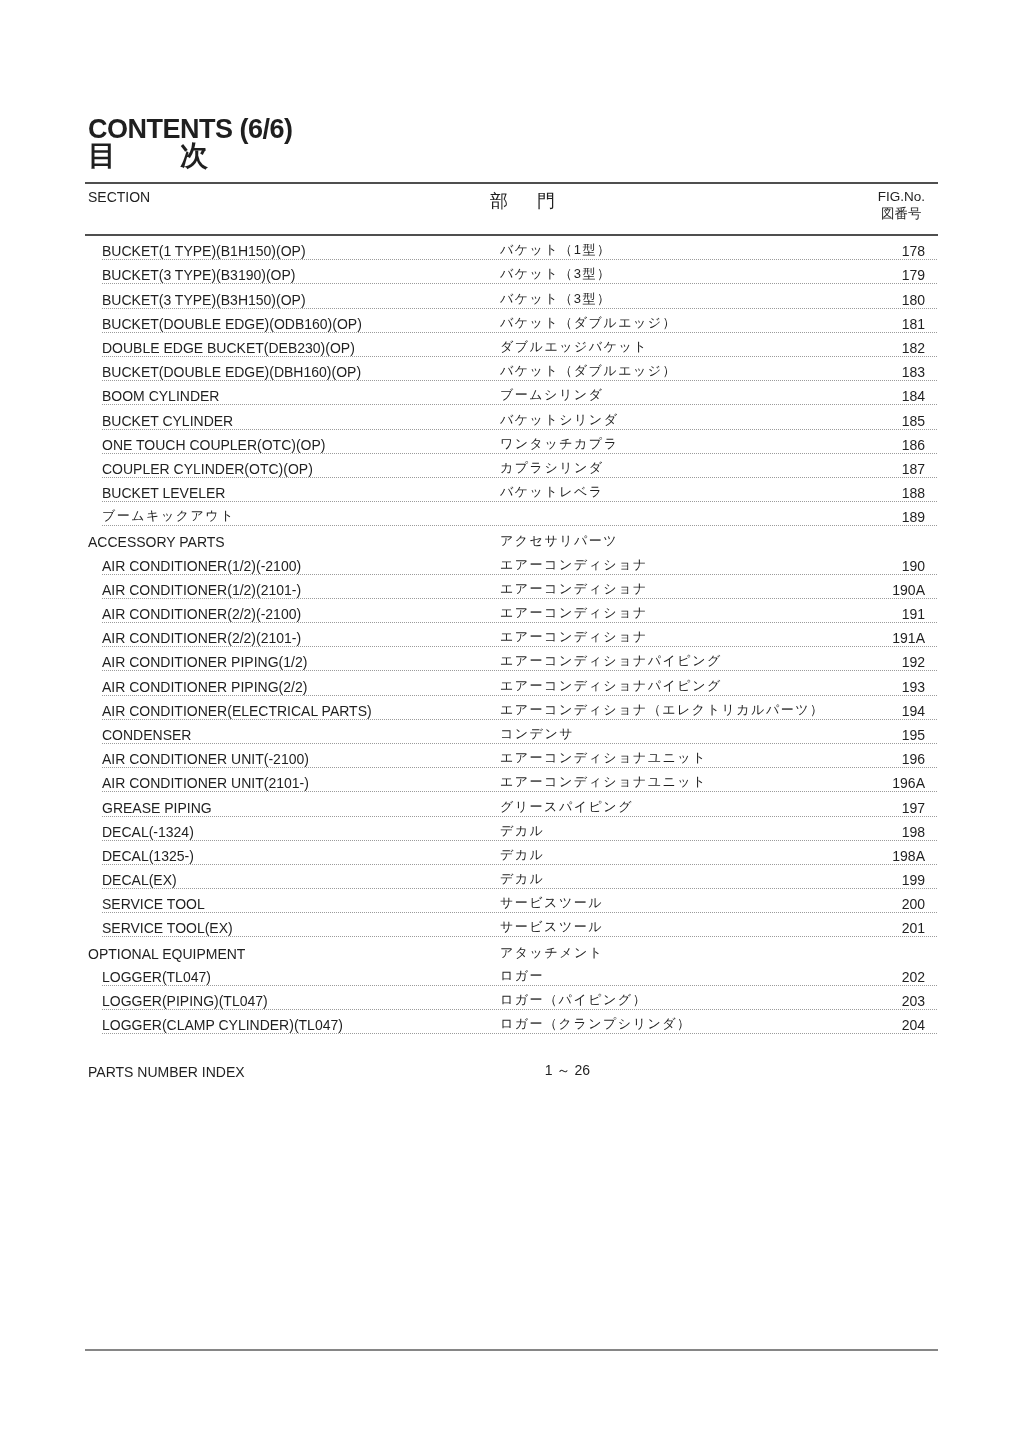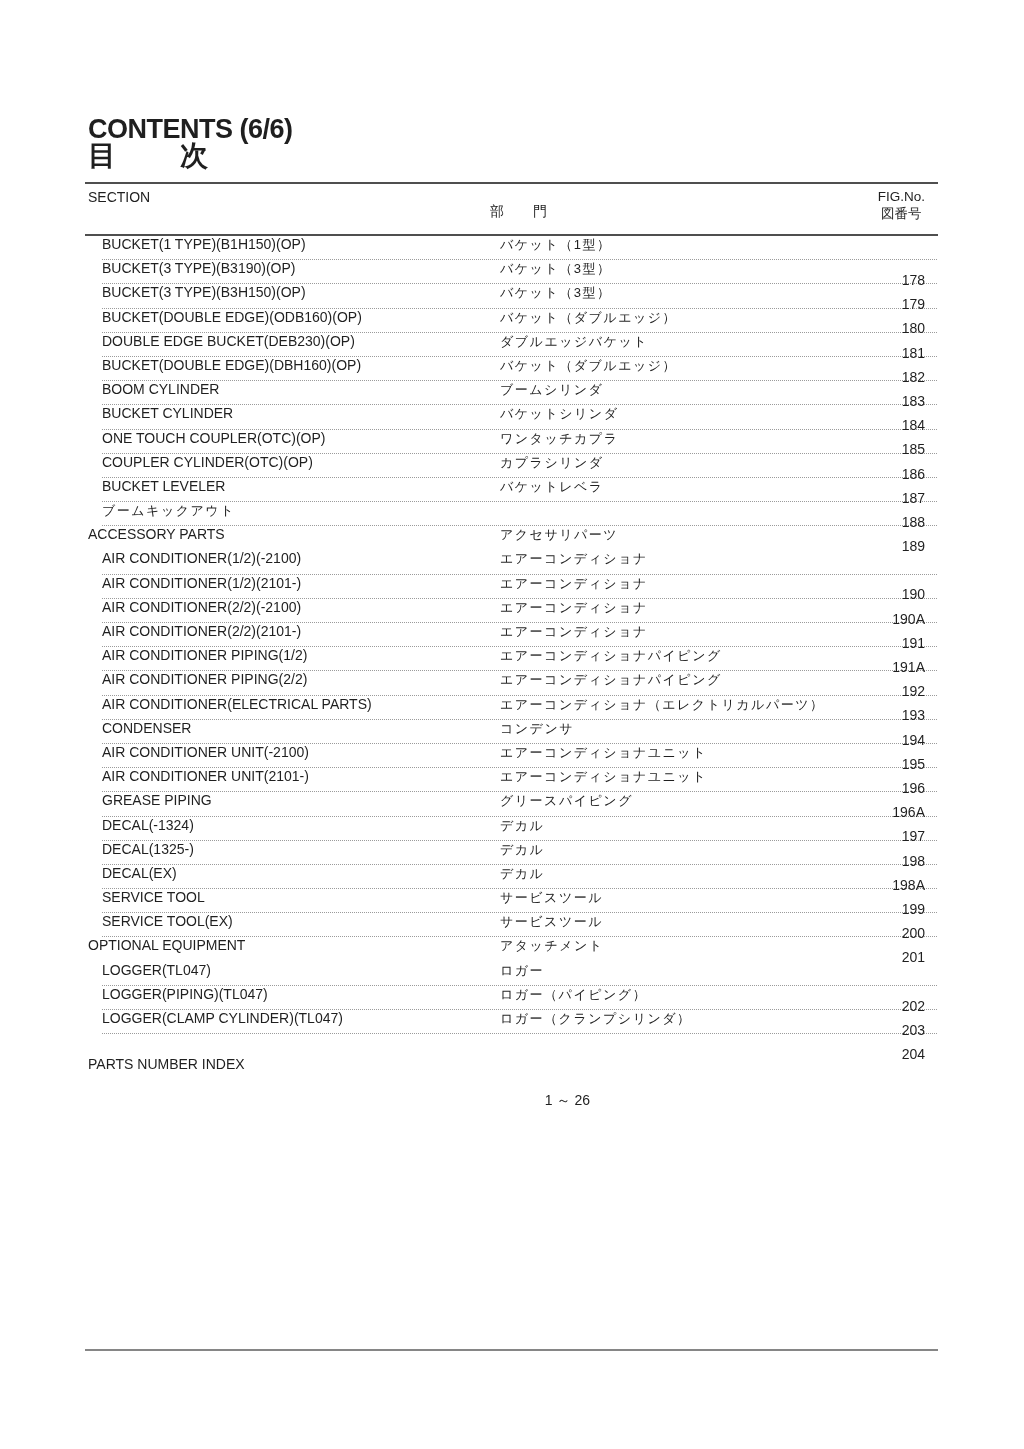--- a/index.html
+++ b/index.html
@@ -63,43 +63,43 @@
   .col-headers { position: absolute; top: 189px; left: 0; width: 100%; }
   .ch-section {
     position: absolute;
     left: 0;
     top: 0;
     font-size: 14px;
   }
   .ch-dept {
     position: absolute;
     left: 402px;
-    top: 14px;
-    font-size: 14px;
+    top: 0;
+    font-size: 18px;
     text-align: right;
   }
   .ch-dept .dept2 { margin-left: 29px; }
   .ch-fig {
     position: absolute;
     right: 12px;
     top: -1px;
     text-align: center;
     font-size: 13.5px;
     line-height: 17px;
   }
 
   .rows {
     position: absolute;
     top: 236px;
     left: 0;
     width: 849px;
   }
   .row {
     display: flex;
-    align-items: flex-start;
+    align-items: flex-end;
     height: 24.2px;
     box-sizing: border-box;
   }
   .item-row {
     margin-left: 14px;
     border-bottom: 1px dotted #9b9b9b;
   }
   .cell-en {
     font-size: 14px;
     white-space: nowrap;

